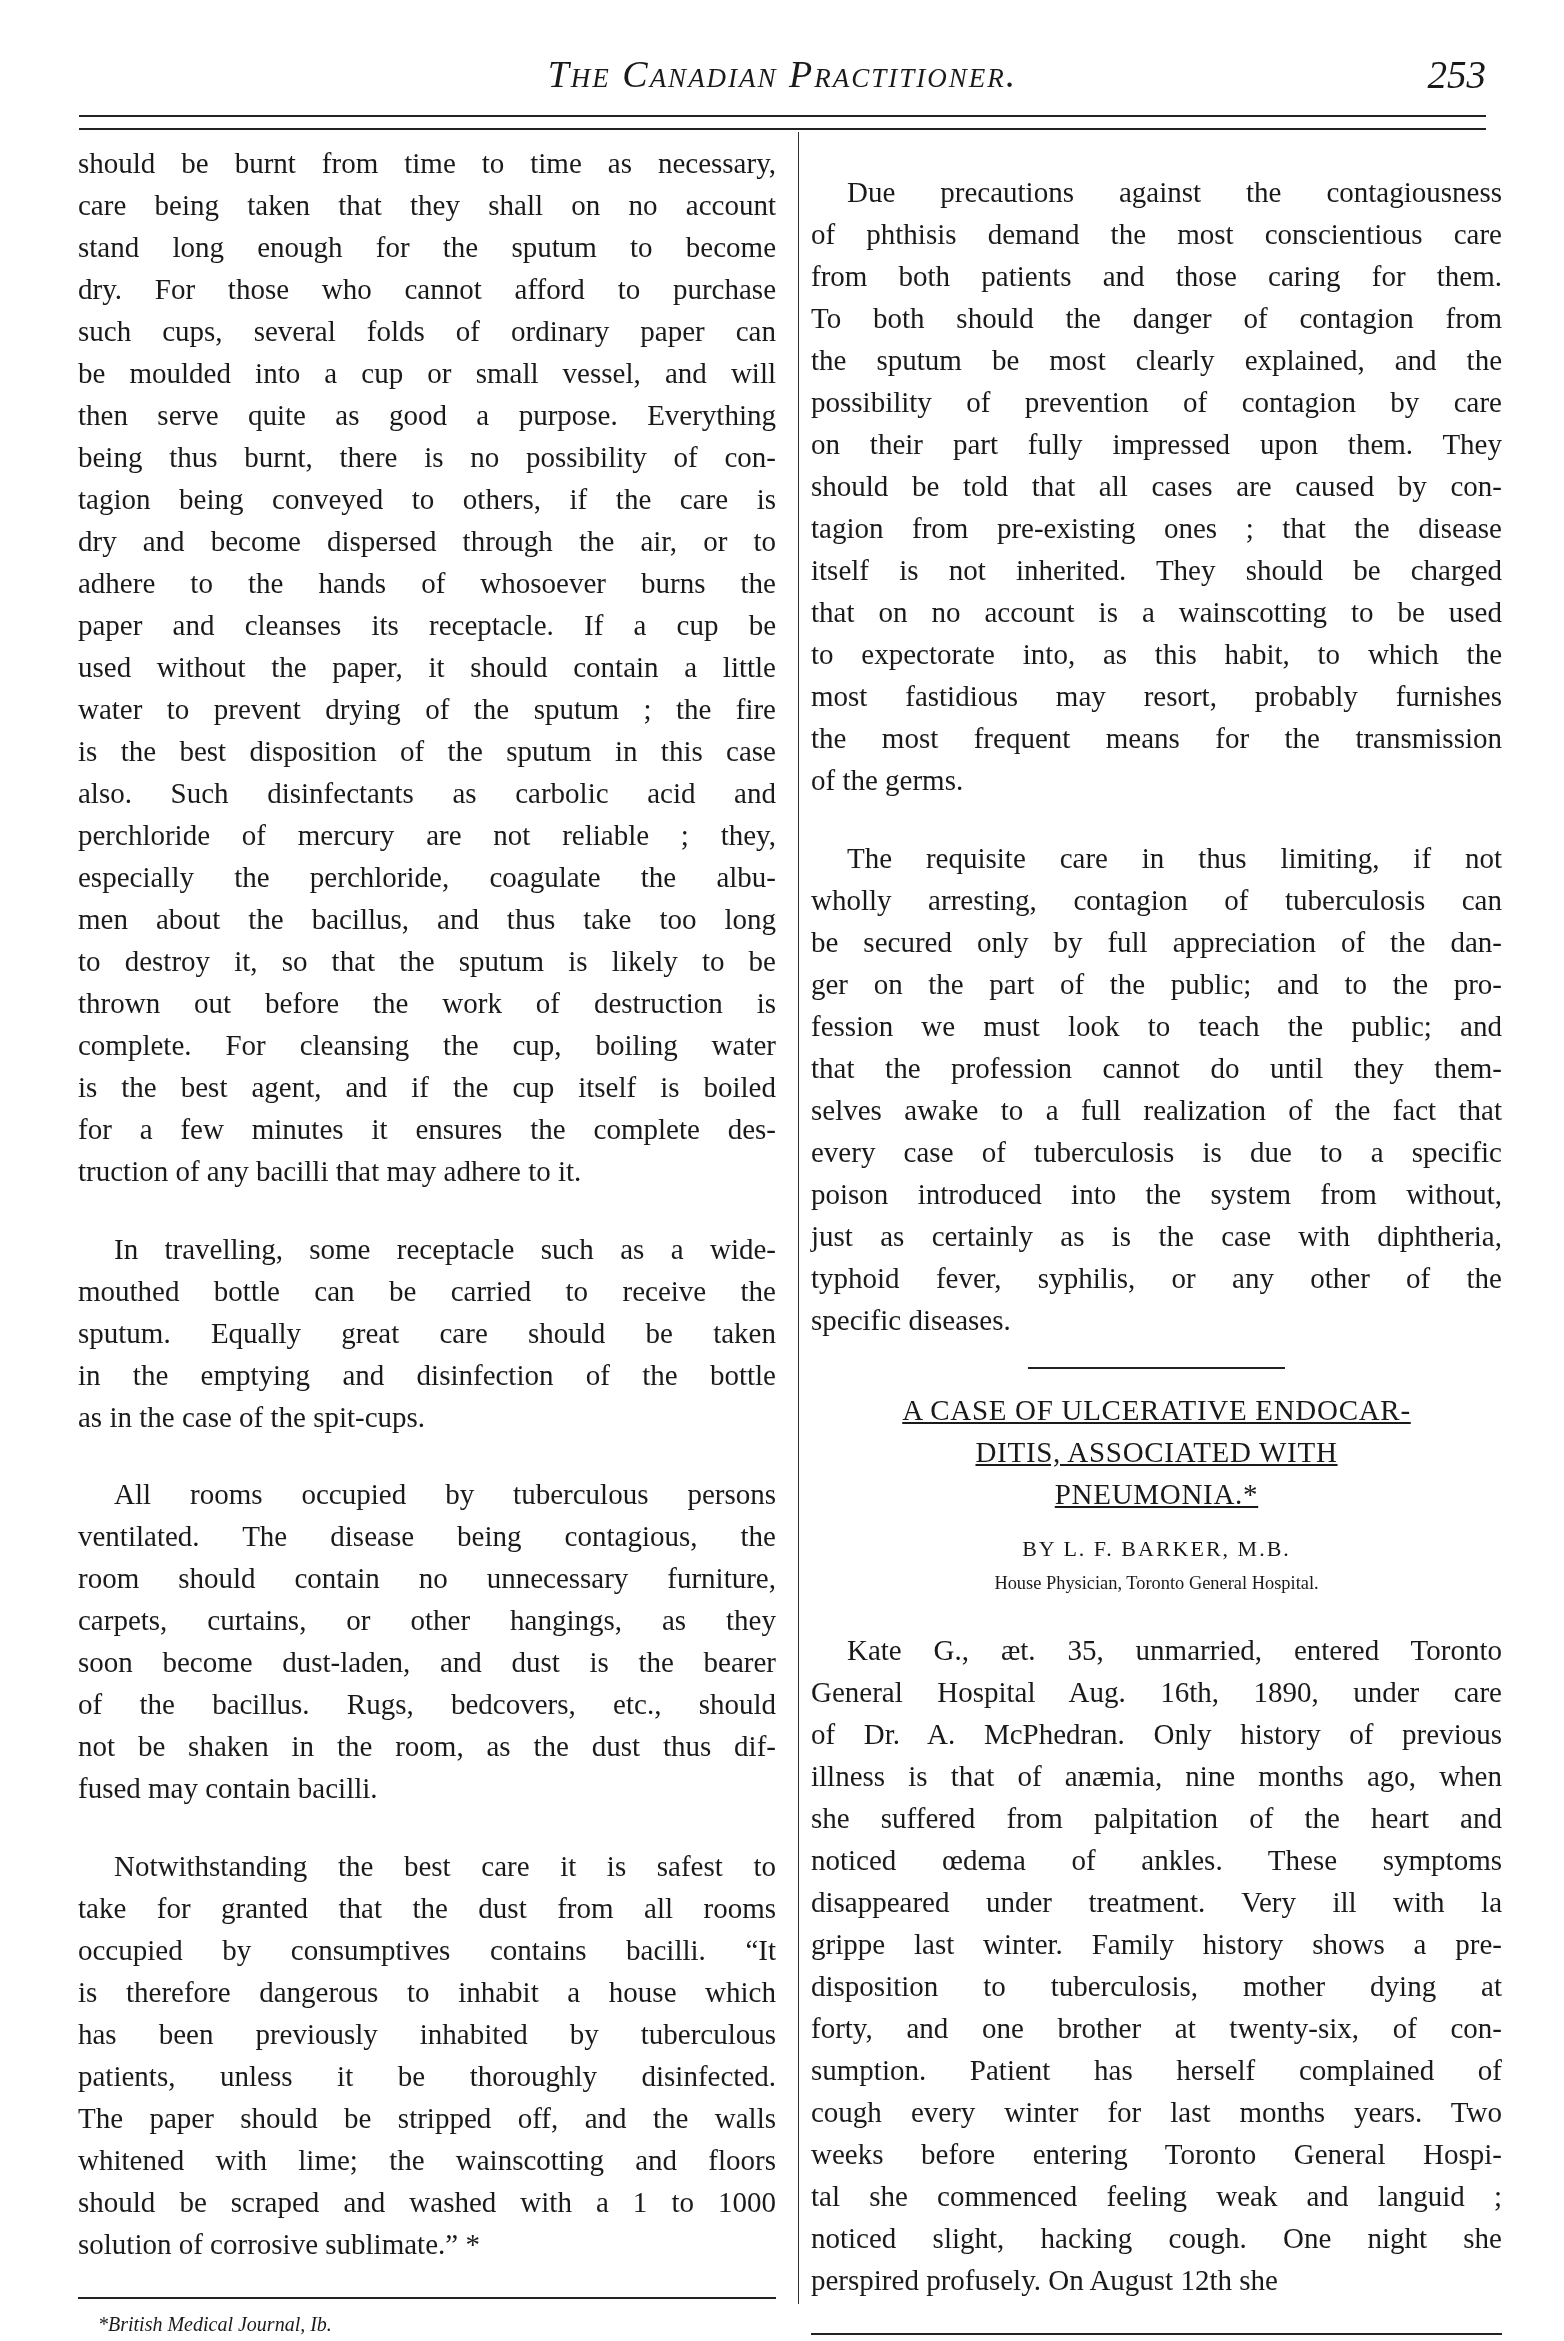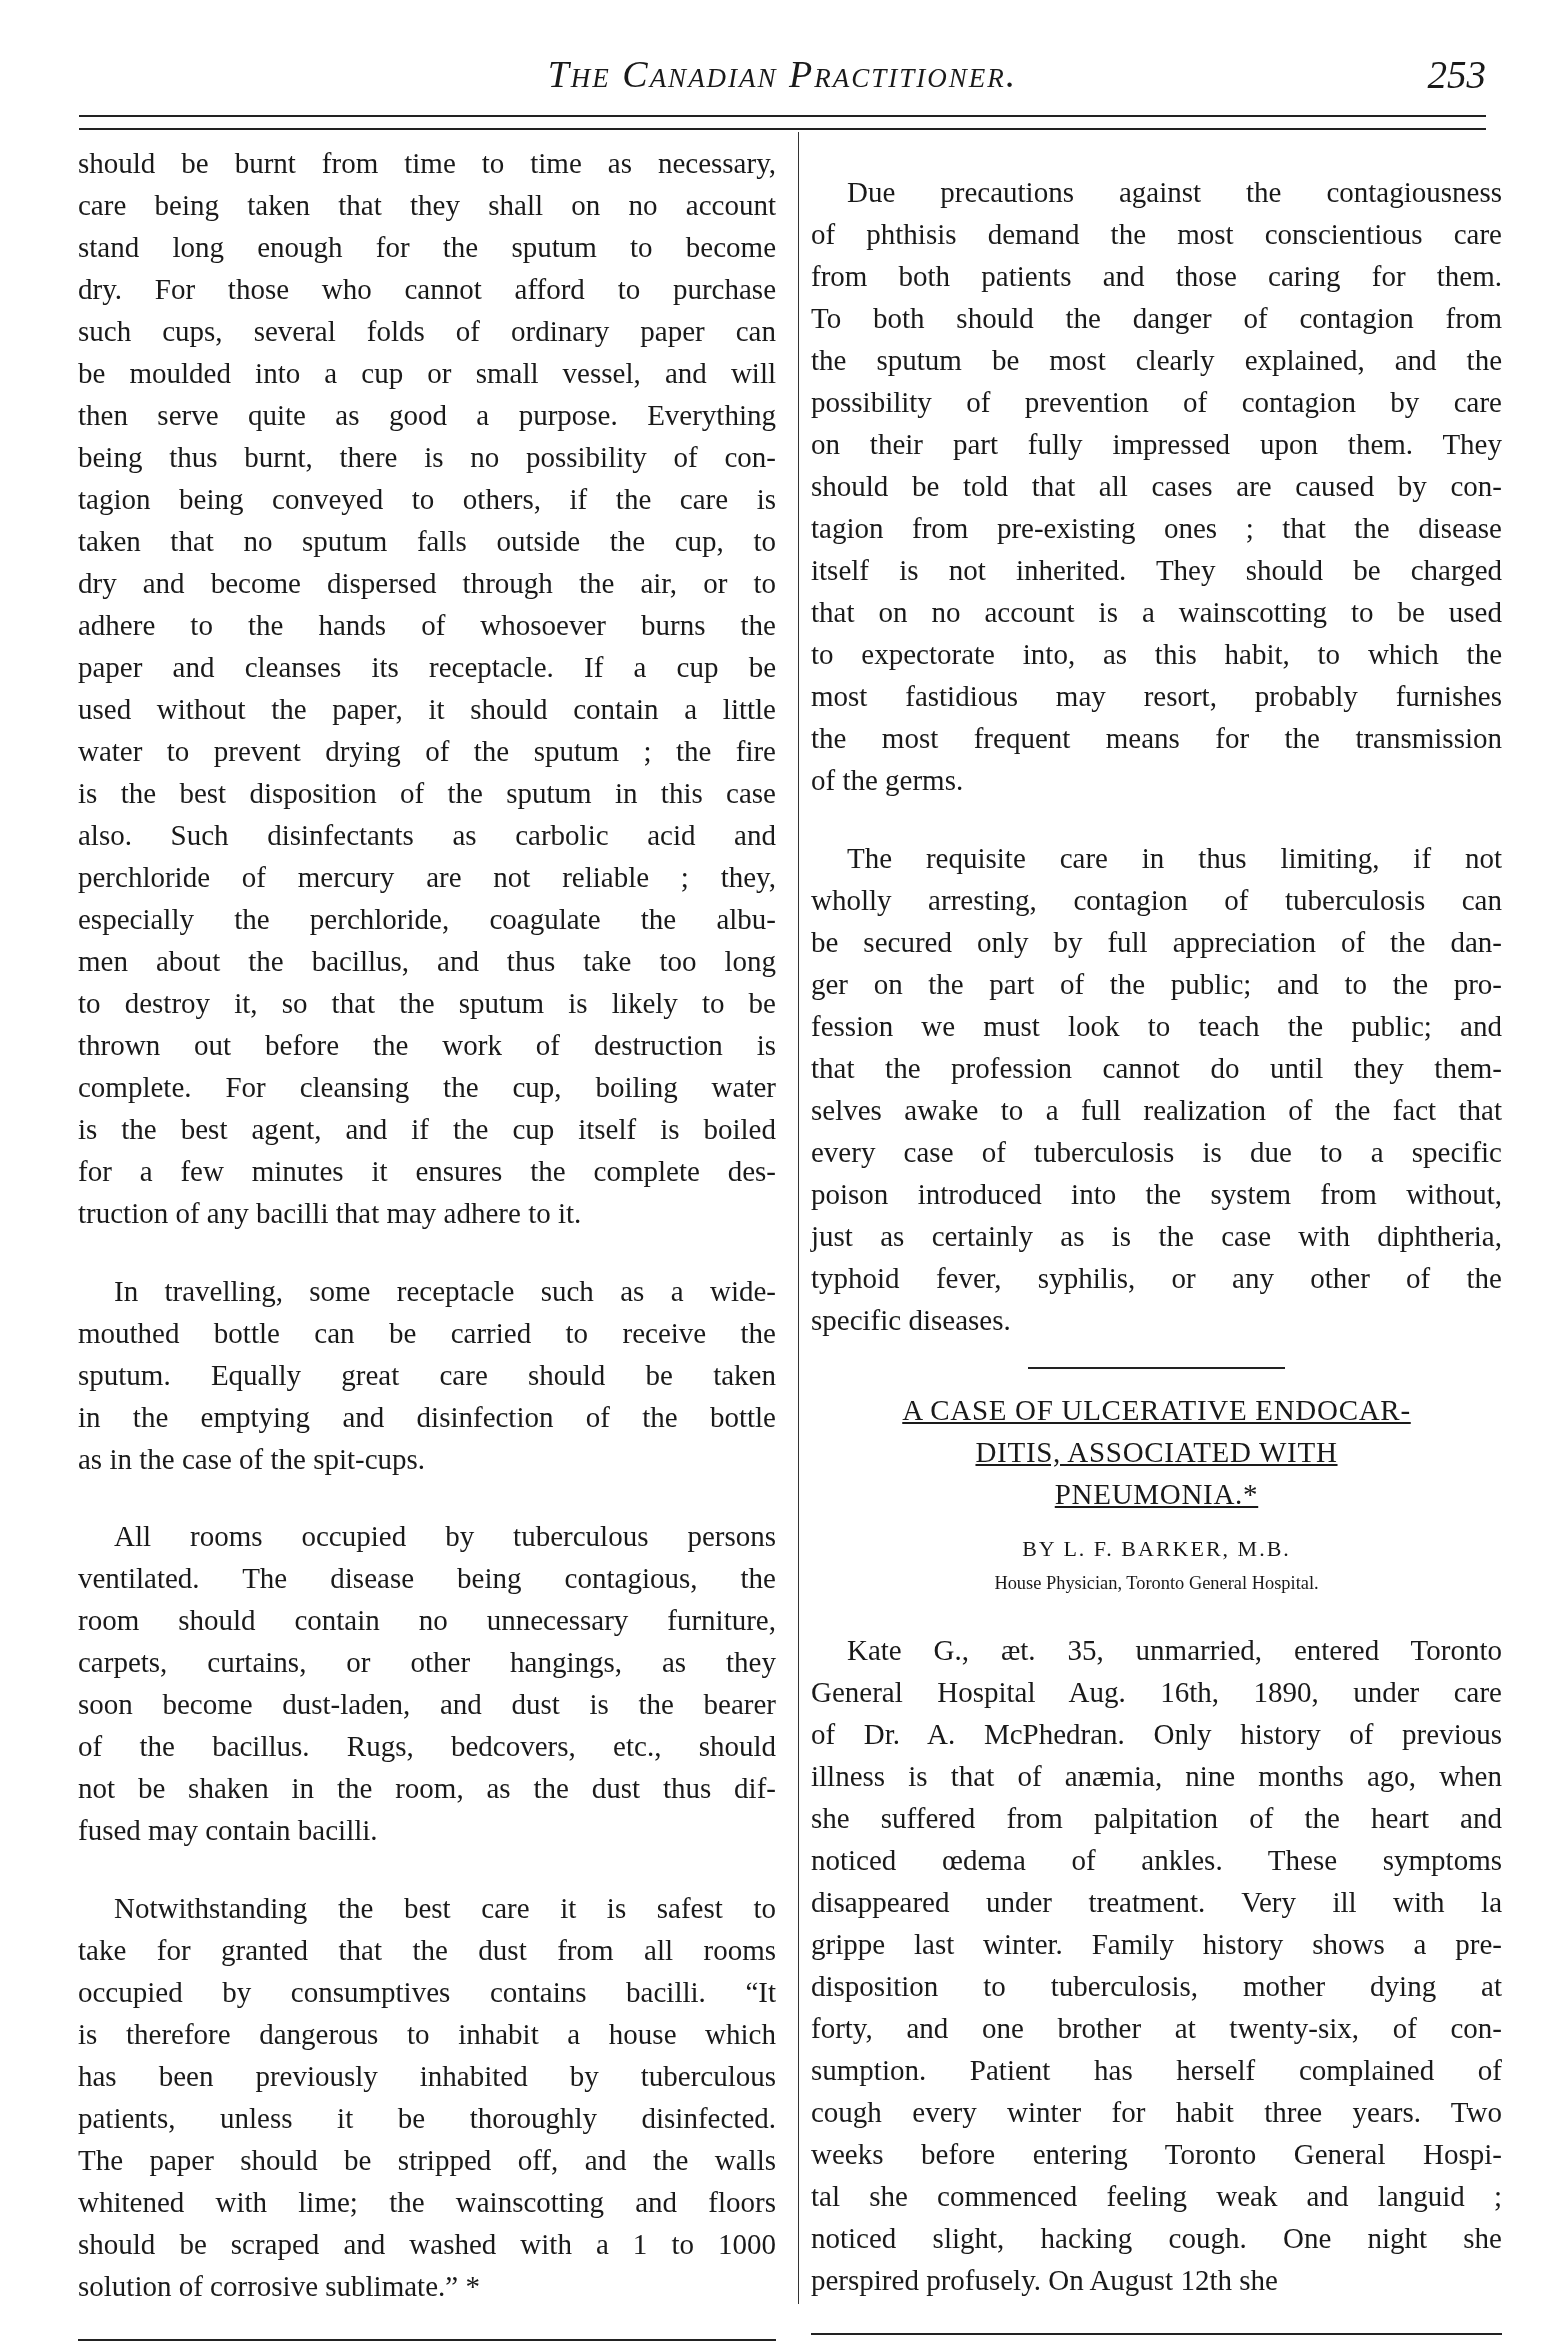--- a/index.html
+++ b/index.html
@@ -38,21 +38,20 @@
     <div class="para">
       <span class="line">should be burnt from time to time as necessary,</span>
       <span class="line">care being taken that they shall on no account</span>
       <span class="line">stand long enough for the sputum to become</span>
       <span class="line">dry.  For those who cannot afford to purchase</span>
       <span class="line">such cups, several folds of ordinary paper can</span>
       <span class="line">be moulded into a cup or small vessel, and will</span>
       <span class="line">then serve quite as good a purpose.  Everything</span>
       <span class="line">being thus burnt, there is no possibility of con-</span>
       <span class="line">tagion being conveyed to others, if the care is</span>
-      <span class="line">taken that no sputum falls outside the cup, to</span>
       <span class="line">dry and become dispersed through the air, or to</span>
       <span class="line">adhere to the hands of whosoever burns the</span>
       <span class="line">paper and cleanses its receptacle.  If a cup be</span>
       <span class="line">used without the paper, it should contain a little</span>
       <span class="line">water to prevent drying of the sputum ; the fire</span>
       <span class="line">is the best disposition of the sputum in this case</span>
       <span class="line">also.  Such disinfectants as carbolic acid and</span>
       <span class="line">perchloride of mercury are not reliable ; they,</span>
       <span class="line">especially the perchloride, coagulate the albu-</span>
       <span class="line">men about the bacillus, and thus take too long</span>
@@ -146,21 +145,21 @@
       <span class="line">General Hospital Aug. 16th, 1890, under care</span>
       <span class="line">of Dr. A. McPhedran.  Only history of previous</span>
       <span class="line">illness is that of anæmia, nine months ago, when</span>
       <span class="line">she suffered from palpitation of the heart and</span>
       <span class="line">noticed œdema of ankles.  These symptoms</span>
       <span class="line">disappeared under treatment.  Very ill with la</span>
       <span class="line">grippe last winter.  Family history shows a pre-</span>
       <span class="line">disposition to tuberculosis, mother dying at</span>
       <span class="line">forty, and one brother at twenty-six, of con-</span>
       <span class="line">sumption.  Patient has herself complained of</span>
-      <span class="line">cough every winter for habit three years.  Two</span>
+      <span class="line">cough every winter for last months years.  Two</span>
       <span class="line">weeks before entering Toronto General Hospi-</span>
       <span class="line">tal she commenced feeling weak and languid ;</span>
       <span class="line">noticed slight, hacking cough.  One night she</span>
       <span class="line last">perspired profusely.  On August 12th she</span>
     </div>
     <div class="para-gap"></div>
     <div class="footnote-rule"></div>
     <div class="footnote">
       <div>*A paper read before the Pathological Society of Toronto, Jan.</div>
       <div>31st, 1891.</div>

